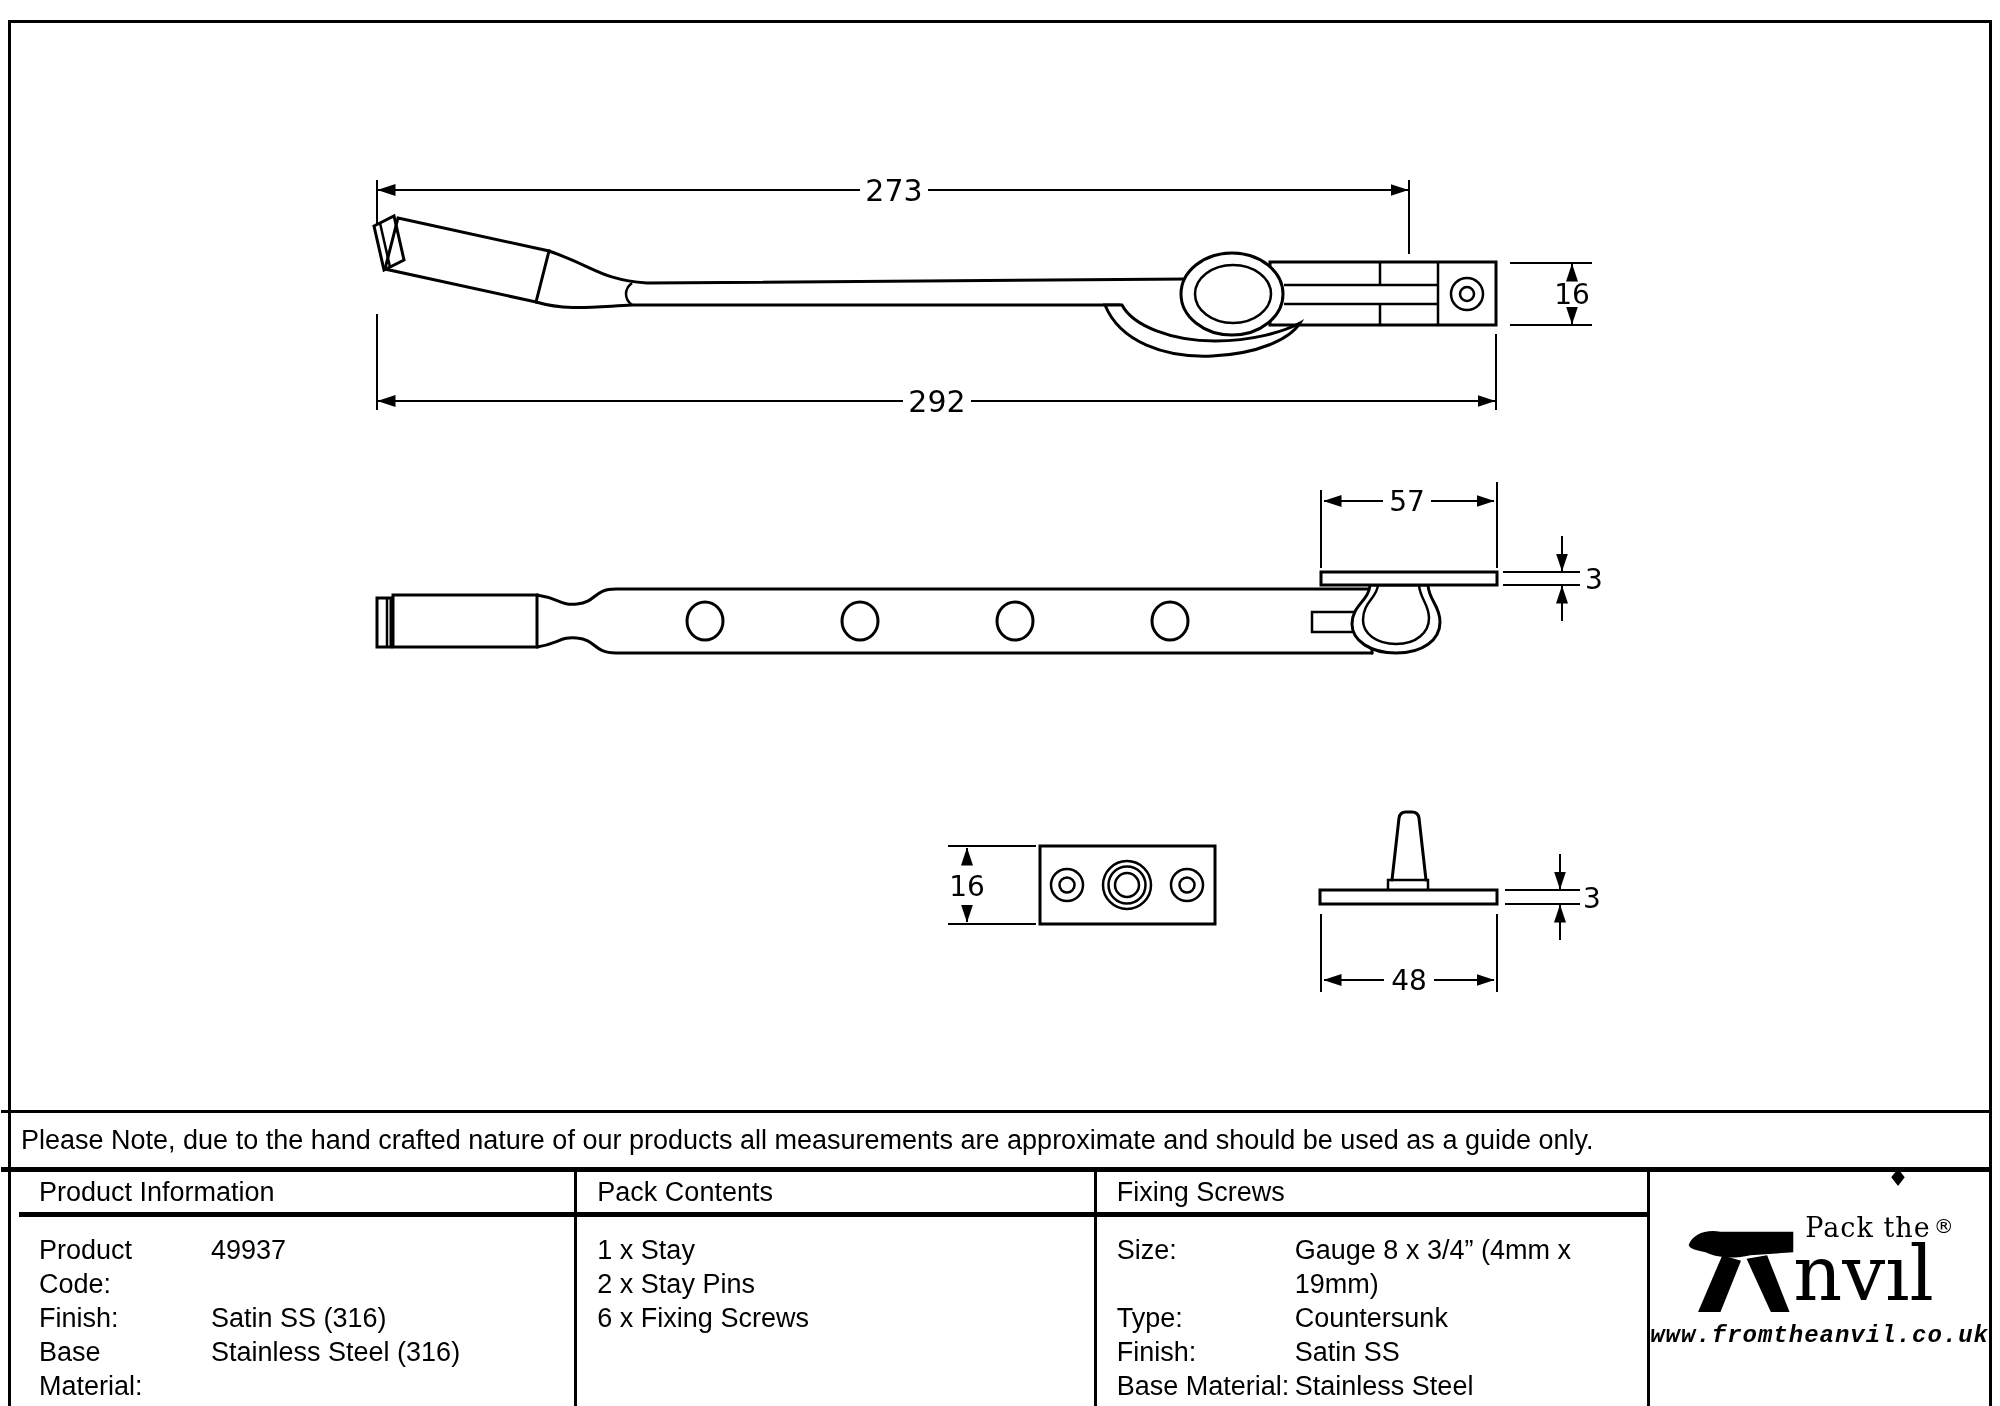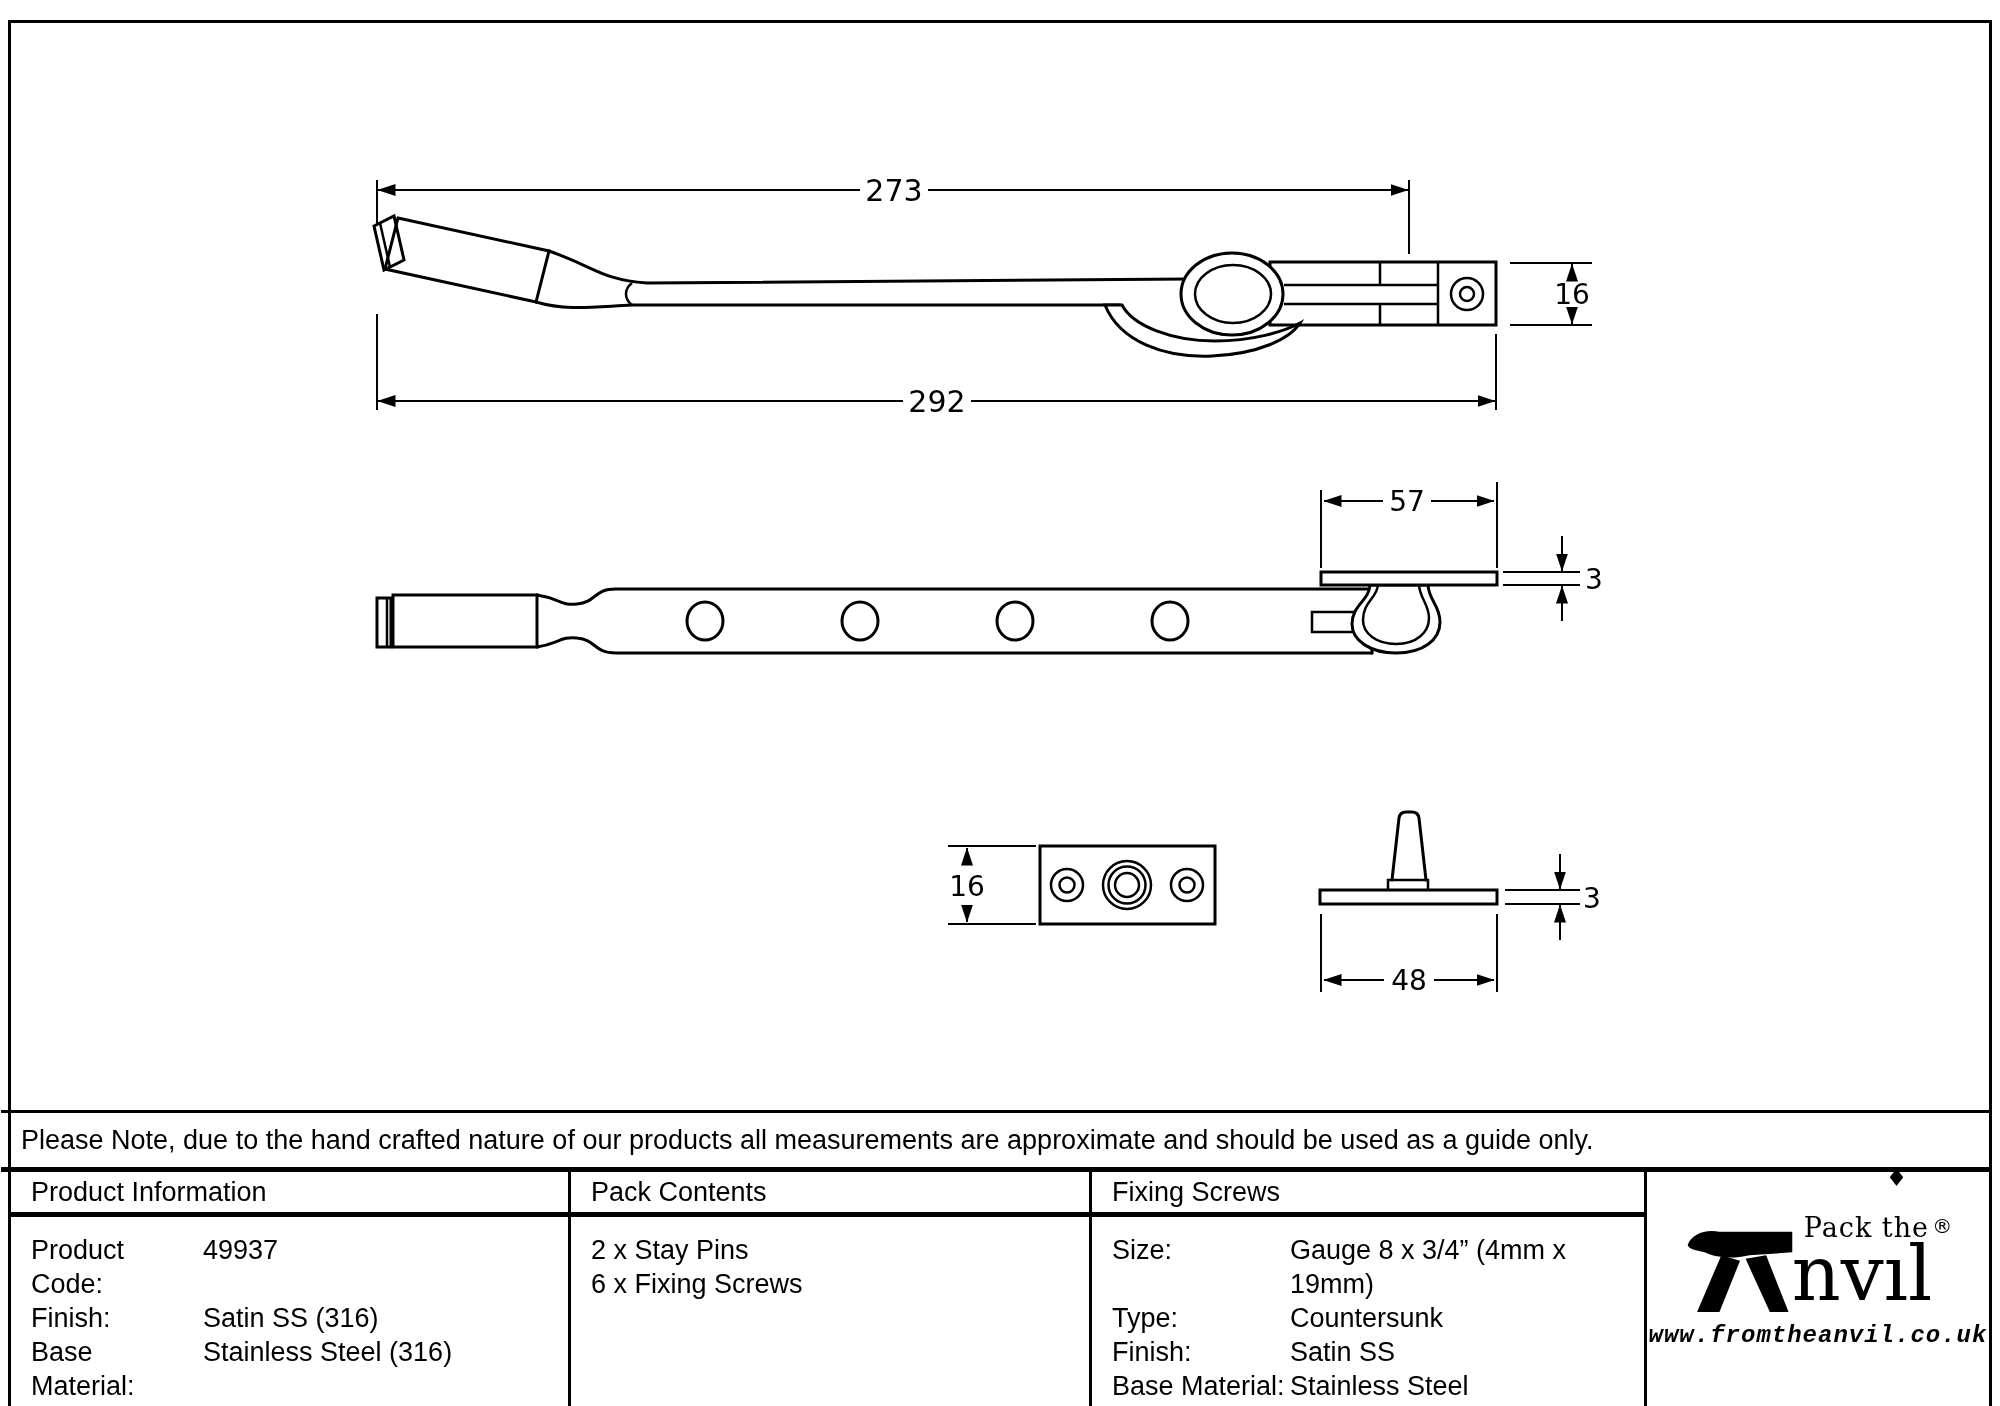--- a/index.html
+++ b/index.html
@@ -19,21 +19,21 @@
     font-size:30px; text-anchor:middle;
   }
   svg.drawing text.dimtxt.sm { font-size:28px; }
 
   .note-band {
     position:absolute; left:1px; right:11px; top:1098px; height:62px;
     border-top:3px solid #000; border-bottom:5px solid #000;
     display:flex; align-items:center; padding-left:20px;
     font-size:27px; box-sizing:border-box;
   }
-  .info-table { position:absolute; left:11px; right:11px; top:1160px; bottom:11px; display:flex; }
+  .info-table { position:absolute; left:11px; right:11px; top:1160px; bottom:11px; display:flex;padding-left:8px; }
   .col { box-sizing:border-box; }
   .col-a { width:560px; border-right:3px solid #000; }
   .col-b { width:521px; border-right:3px solid #000; }
   .col-c { width:555px; border-right:3px solid #000; }
   .col-d { flex:1; display:flex; align-items:center; justify-content:center; }
   .col-header {
     height:45px; border-bottom:5px solid #000; display:flex; align-items:center;
     padding-left:20px; font-size:27px; box-sizing:border-box;
   }
   .col-body { padding:16px 10px 0 20px; font-size:27px; }
@@ -196,20 +196,21 @@
         <div class="kv">
           <span class="k">Base Material:</span>
           <span class="v">Stainless Steel (316)</span>
         </div>
       </div>
     </div>
 
     <div class="col col-b">
       <div class="col-header">Pack Contents</div>
       <div class="col-body">
+        <div class="item">1 x Stay</div>
         <div class="item">2 x Stay Pins</div>
         <div class="item">6 x Fixing Screws</div>
       </div>
     </div>
 
     <div class="col col-c">
       <div class="col-header">Fixing Screws</div>
       <div class="col-body">
         <div class="kv">
           <span class="k">Size:</span>

